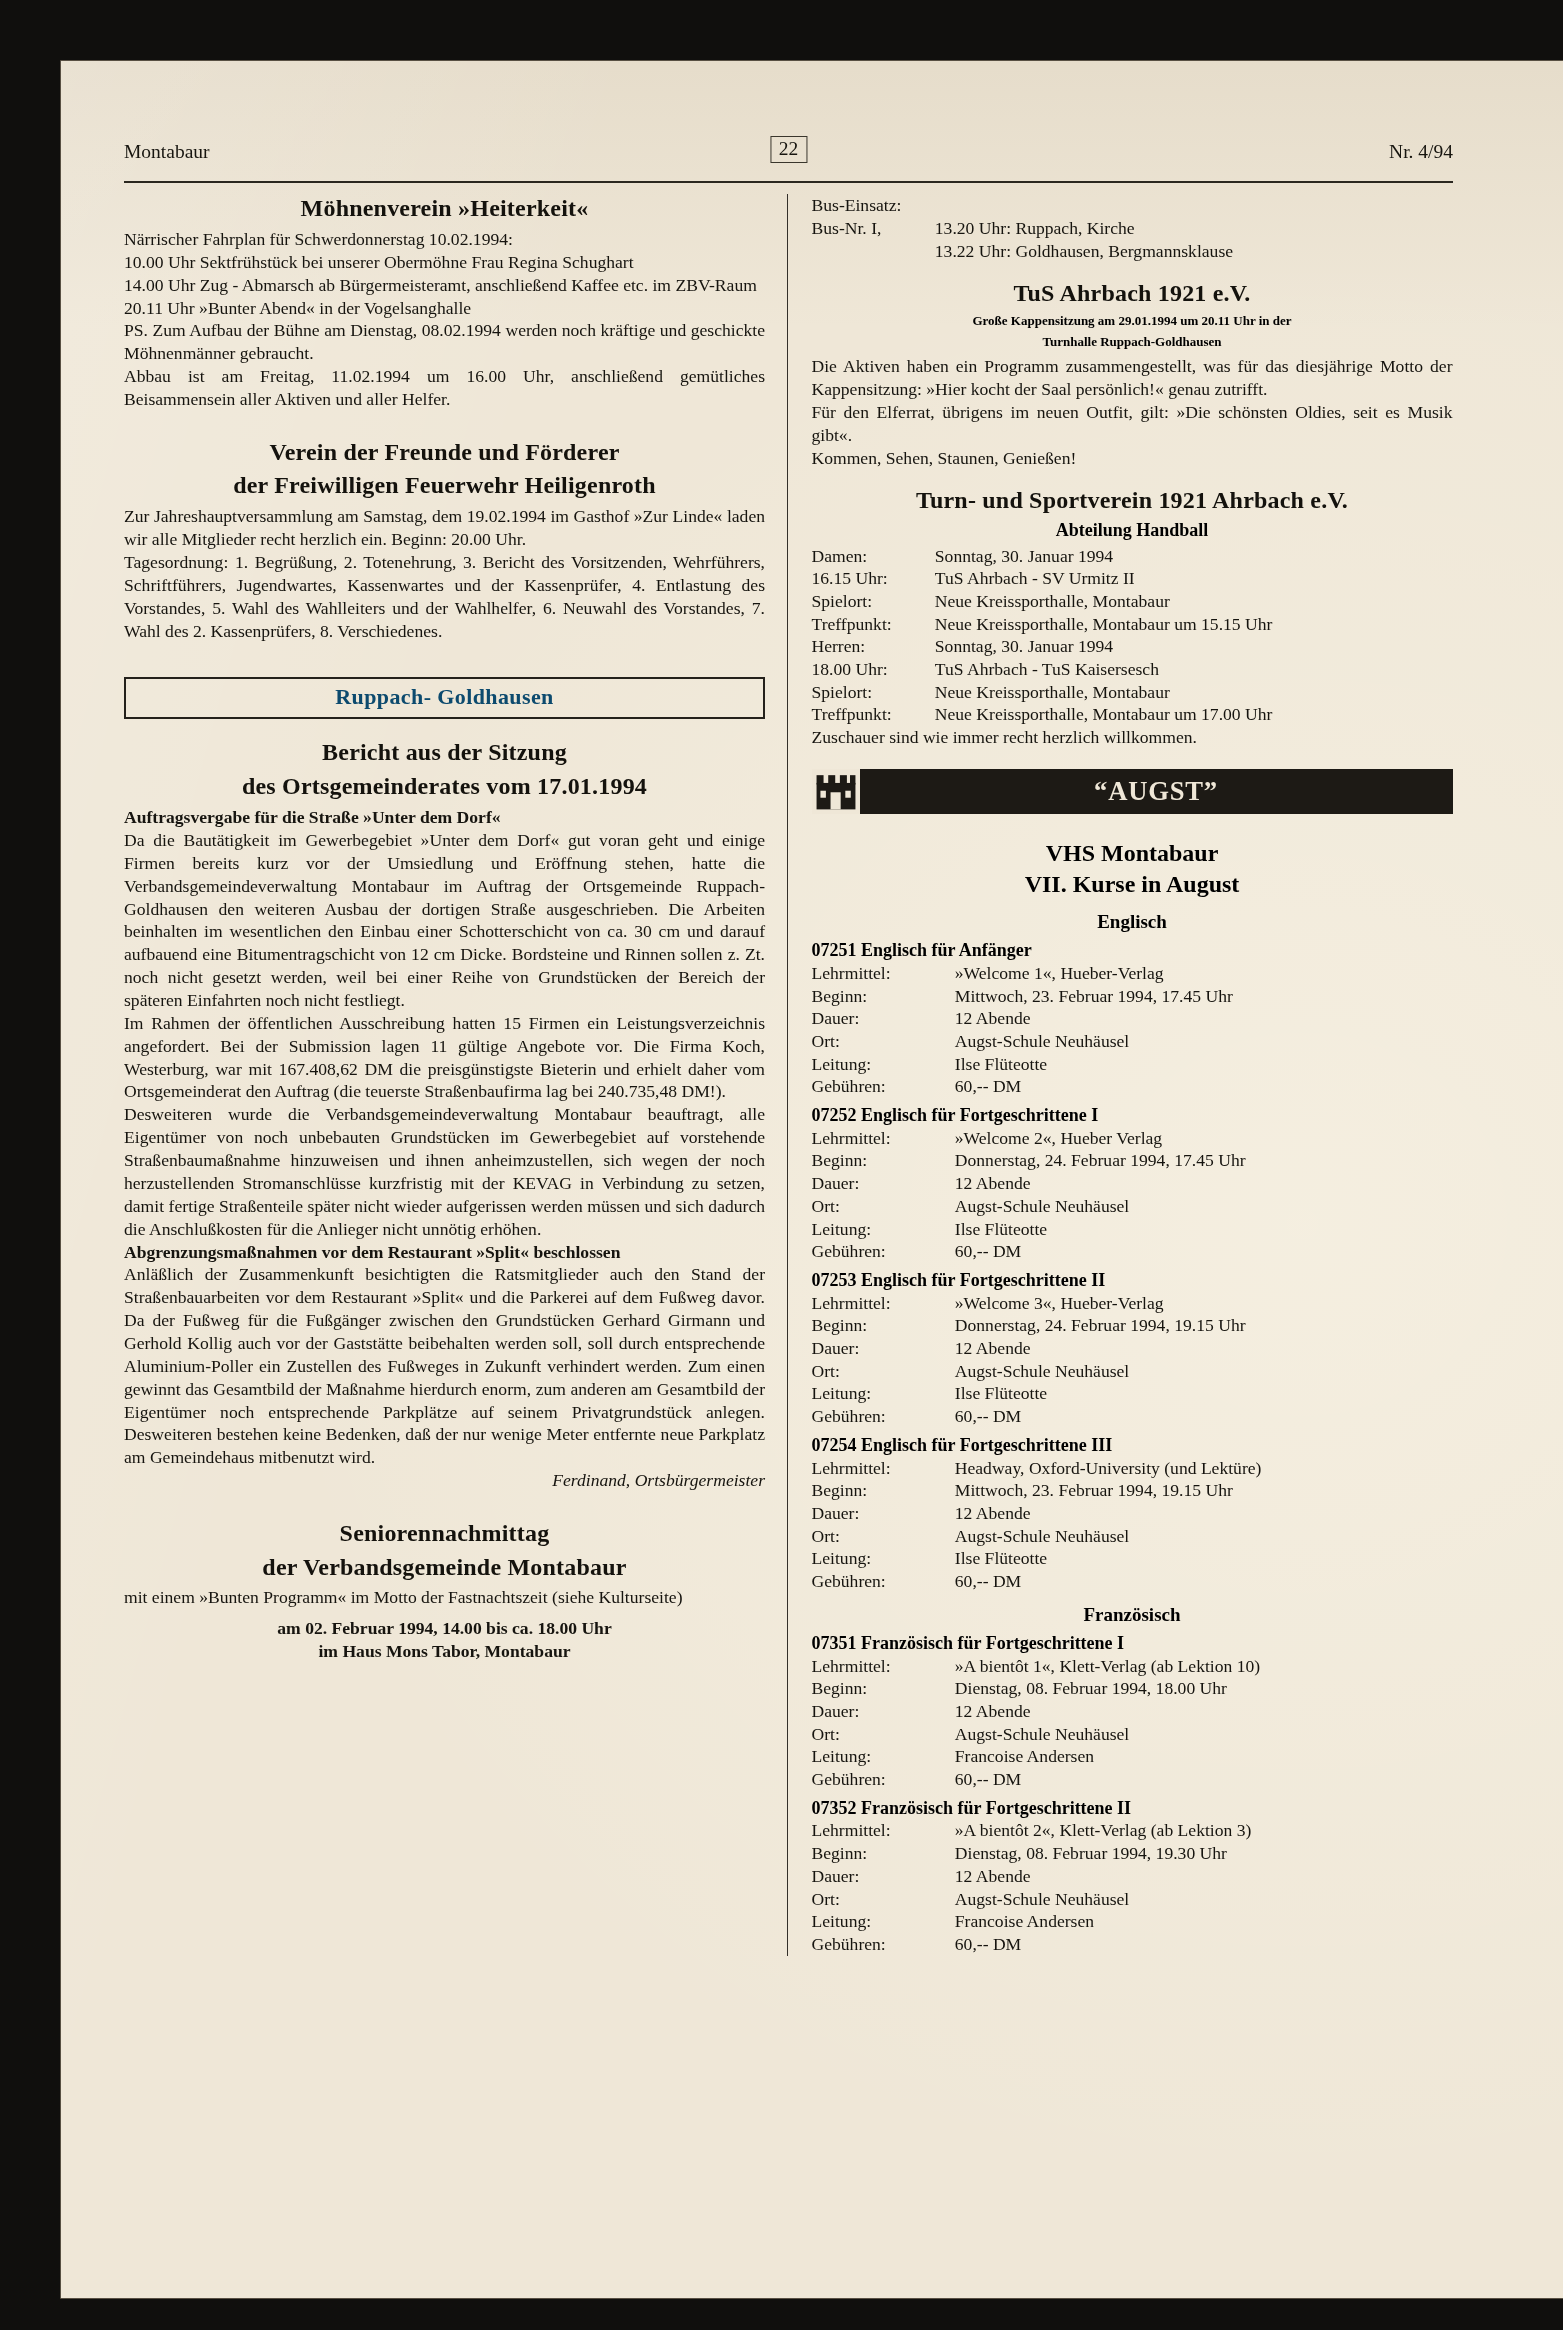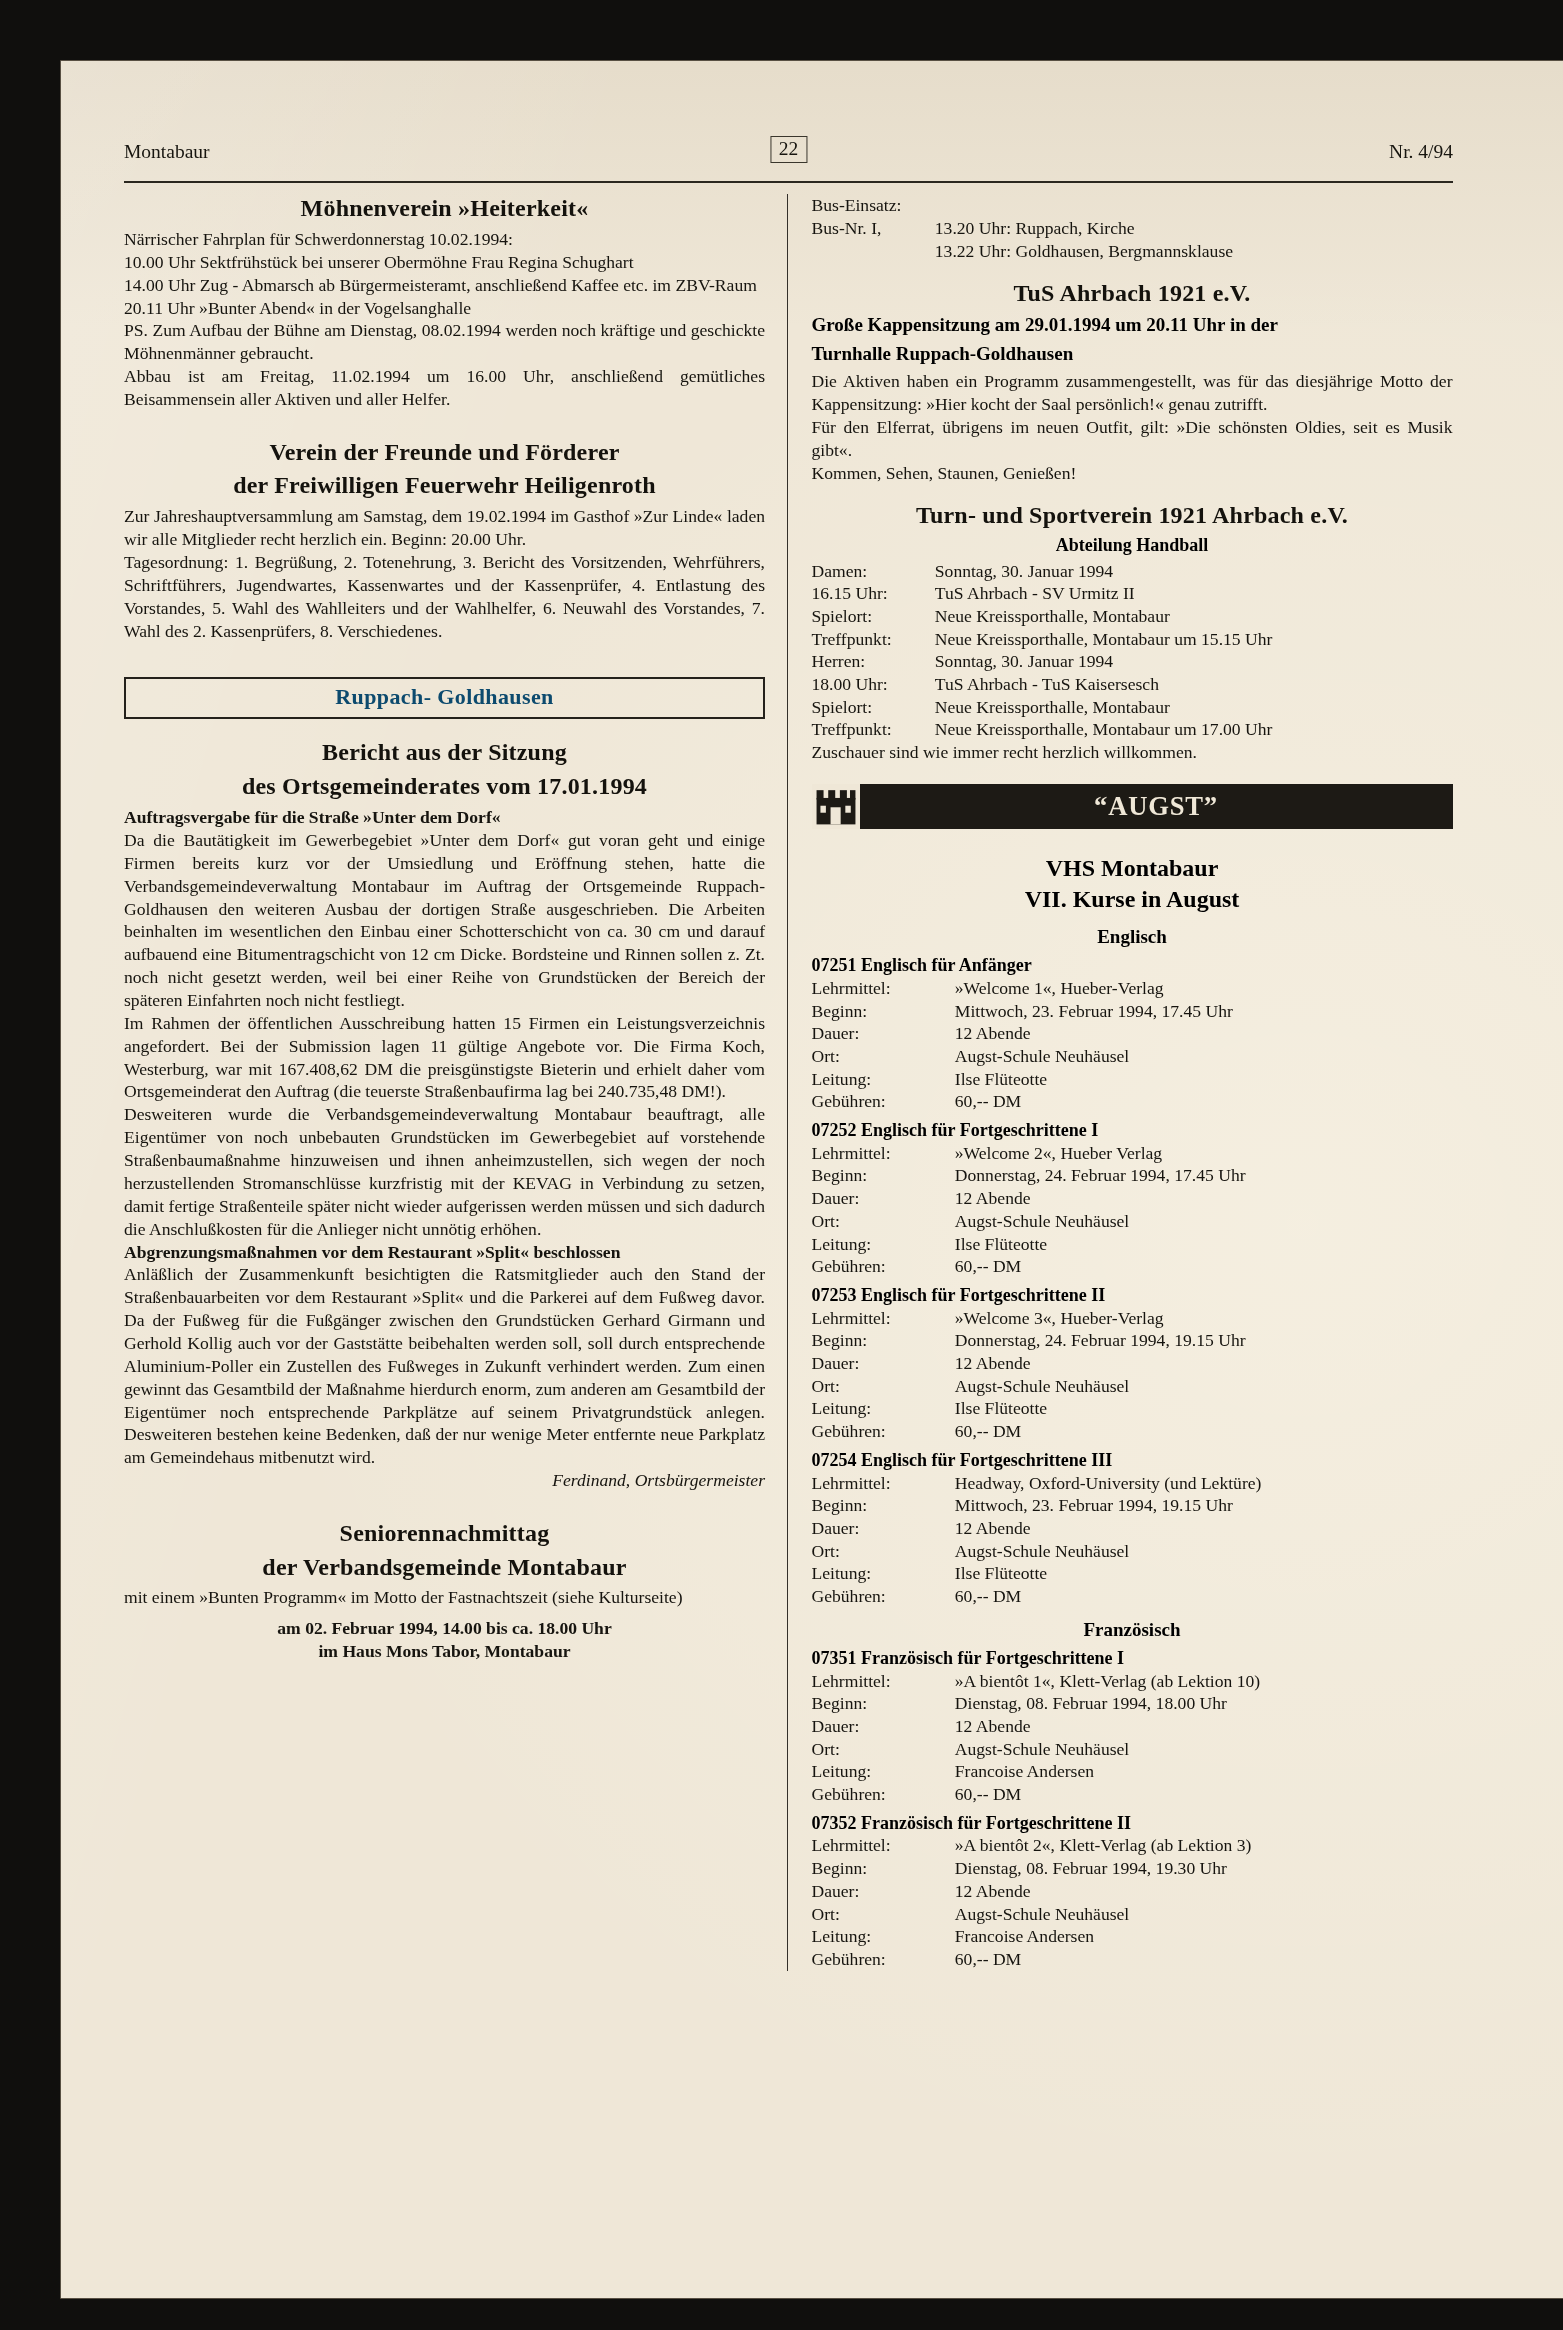--- a/index.html
+++ b/index.html
@@ -94,23 +94,23 @@
   h2.title {
     font-size: 24px;
     font-weight: bold;
     text-align: center;
     margin: 0 0 4.7px 0;
     line-height: 1.22;
     color: #14120d;
     letter-spacing: 0.2px;
   }
   h3.sub {
-    font-size: 19px;
-    font-weight: bold;
-    text-align: left;
+    font-size: 13px;
+    font-weight: bold;
+    text-align: center;
     margin: 0 0 4.7px 0;
     line-height: 1.25;
   }
   h4.small {
     font-size: 18px;
     font-weight: bold;
     text-align: center;
     margin: 3.1px 0 3.1px 0;
   }
   .gap-s { height: 7.8px; }

